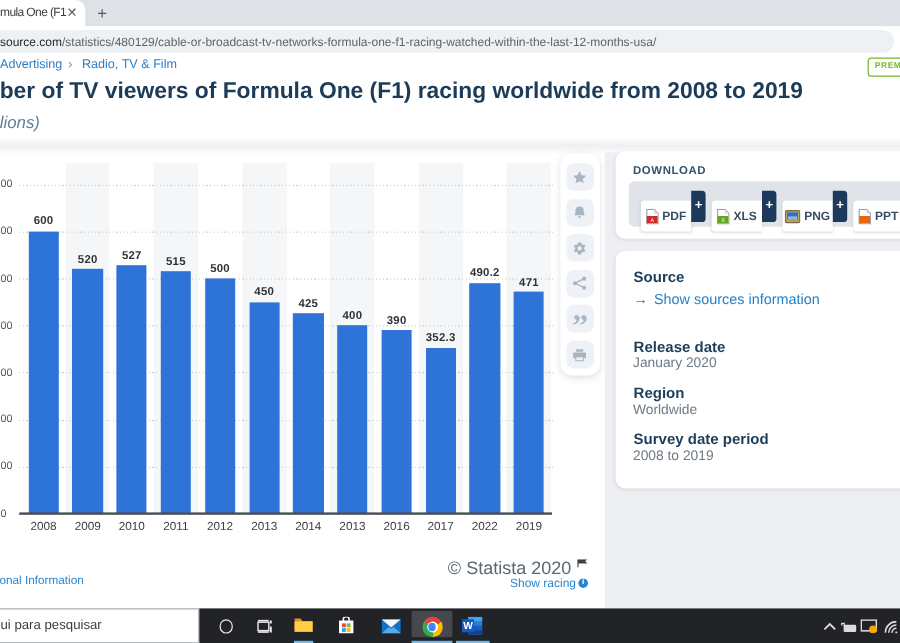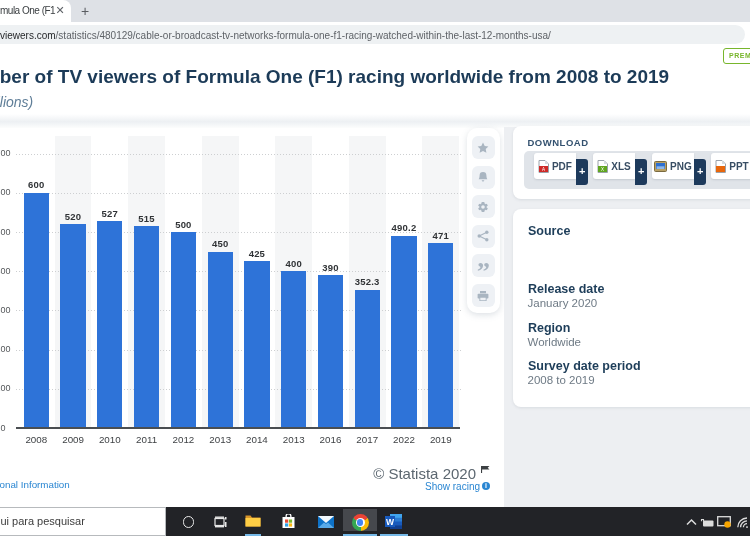--- a/index.html
+++ b/index.html
@@ -45,21 +45,21 @@
 
 
 #toolpanel { left:467px; top:128px; width:33px; height:185px; background:#fff; border-radius:10px; box-shadow:0 2px 6px rgba(120,135,150,.25); }
 .tool { position:absolute; left:471.5px; width:23px; height:23px; background:#eef1f5; border-radius:6px; display:flex; align-items:center; justify-content:center; }
 
 
 #sidebg { left:504px; top:127px; width:246px; height:380px; background:#edeff2; }
 #card1 { left:513px; top:125.5px; width:250px; height:73px; background:#fff; border-radius:8px; box-shadow:0 1px 3px rgba(100,115,130,.15); }
 #dltitle { left:527.5px; top:136.5px; font-size:9.5px; font-weight:bold; color:#33516f; letter-spacing:.5px; }
 #dlwrap { left:523.5px; top:151px; width:240px; height:38px; background:#e0e4e9; border-radius:5px; }
-.dlbtn { position:absolute; top:153px; width:42.3px; height:26px; background:#fff; border-radius:3px 0 0 3px; display:flex; align-items:center; justify-content:center; gap:3px; box-shadow:0 1px 2px rgba(120,130,140,.25); }
+.dlbtn { position:absolute; top:167px; width:42.3px; height:26px; background:#fff; border-radius:3px 0 0 3px; display:flex; align-items:center; justify-content:center; gap:3px; box-shadow:0 1px 2px rgba(120,130,140,.25); }
 .dltxt { font-size:10px; font-weight:bold; color:#384d63; }
 .dlico { display:flex; }
 .dlplus { position:absolute; top:159px; width:12.2px; height:26px; background:#1d3a5c; border-radius:0 3px 3px 0; color:#fff; font-size:11px; font-weight:bold; text-align:center; line-height:25px; }
 #card2 { left:513px; top:208.5px; width:250px; height:198px; background:#fff; border-radius:8px; box-shadow:0 1px 3px rgba(100,115,130,.15); }
 .h2 { position:absolute; left:528px; font-size:12.5px; font-weight:bold; color:#1d3d59; }
 .link { position:absolute; left:528px; font-size:12px; color:#2181c6; }
 .link .arr { margin-right:5px; }
 .gtxt { position:absolute; left:527.5px; font-size:11.5px; color:#6e7a85; }
 
 
@@ -72,22 +72,23 @@
 </style></head>
 <body>
 <div id="stage">
 <div class="abs" id="tabstrip"></div>
 <div class="abs" id="tab"></div>
 <div class="abs" id="tabtitle">mula One (F1</div>
 <div class="abs" id="tabx">✕</div>
 <div class="abs" id="newtab">+</div>
 <div class="abs" id="toolbar"></div>
 <div class="abs" id="urlbar"></div>
-<div class="abs" id="urltext"><b>viewers.com</b>/statistics/480129/cable-or-broadcast-tv-networks-formula-one-f1-racing-watched-within-the-last-12-months-usa/</div>
-
+<div class="abs" id="urltext"><b>source.com</b>/statistics/480129/cable-or-broadcast-tv-networks-formula-one-f1-racing-watched-within-the-last-12-months-usa/</div>
+
+<div class="abs" id="crumbs">Advertising <span class="sep">›</span> Radio, TV &amp; Film</div>
 <div class="abs" id="prem">PREMIUM</div>
 <div class="abs" id="title">Number of TV viewers of Formula One (F1) racing worldwide from 2008 to 2019</div>
 <div class="abs" id="subtitle">(in millions)</div>
 <div class="abs" id="hdrshadow"></div>
 
 <div class="abs" id="chart">
 <div class="stripe" style="left:54.7px;width:36.8px"></div>
 <div class="stripe" style="left:128.2px;width:36.8px"></div>
 <div class="stripe" style="left:201.8px;width:36.8px"></div>
 <div class="stripe" style="left:275.3px;width:36.8px"></div>
@@ -235,20 +236,21 @@
           <path d="M1 .5h6L10.5 4v8.5H1z" fill="#fff" stroke="#9aa2ab" stroke-width="1"></path>
           <path d="M7 .5L10.5 4H7z" fill="#d7dce1"></path>
           <rect x="1" y="6" width="9" height="6" fill="#e8670c"></rect>
         </svg>
       </span>
       <span class="dltxt">PPT</span>
     </div>
 
 <div class="abs" id="card2"></div>
 <div class="h2" style="top:223.5px">Source</div>
+<div class="link" style="top:242px"><span class="arr">→</span>Show sources information</div>
 <div class="h2" style="top:282px">Release date</div>
 <div class="gtxt" style="top:296.5px">January 2020</div>
 <div class="h2" style="top:321px">Region</div>
 <div class="gtxt" style="top:336px">Worldwide</div>
 <div class="h2" style="top:358.5px">Survey date period</div>
 <div class="gtxt" style="top:374px">2008 to 2019</div>
 
 <div class="abs" id="taskbar"></div>
 <div class="abs" id="search"></div>
 <div class="abs" id="searchtxt">Digite aqui para pesquisar</div>

